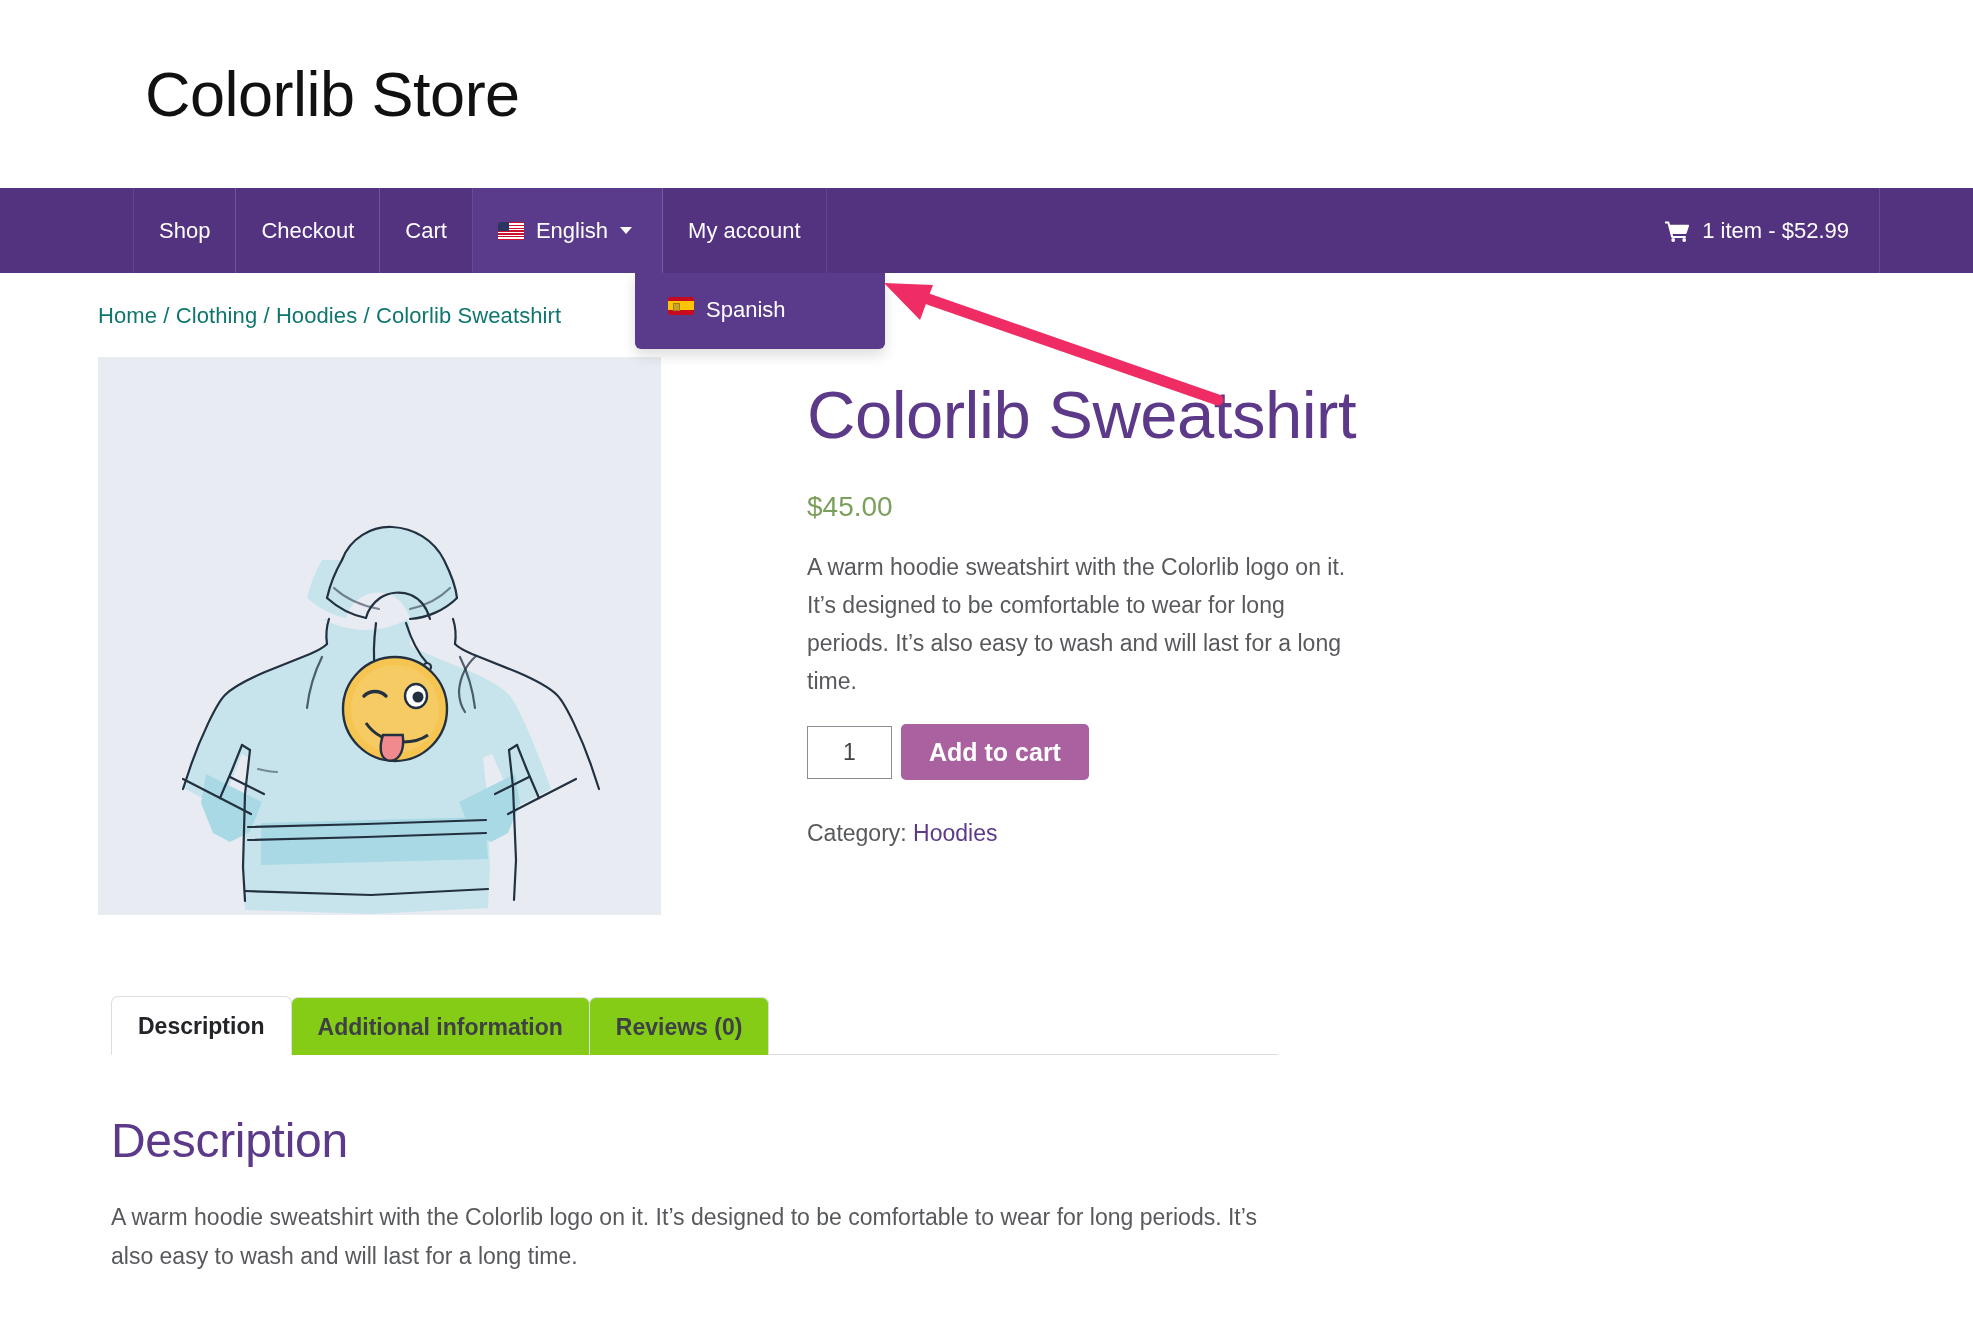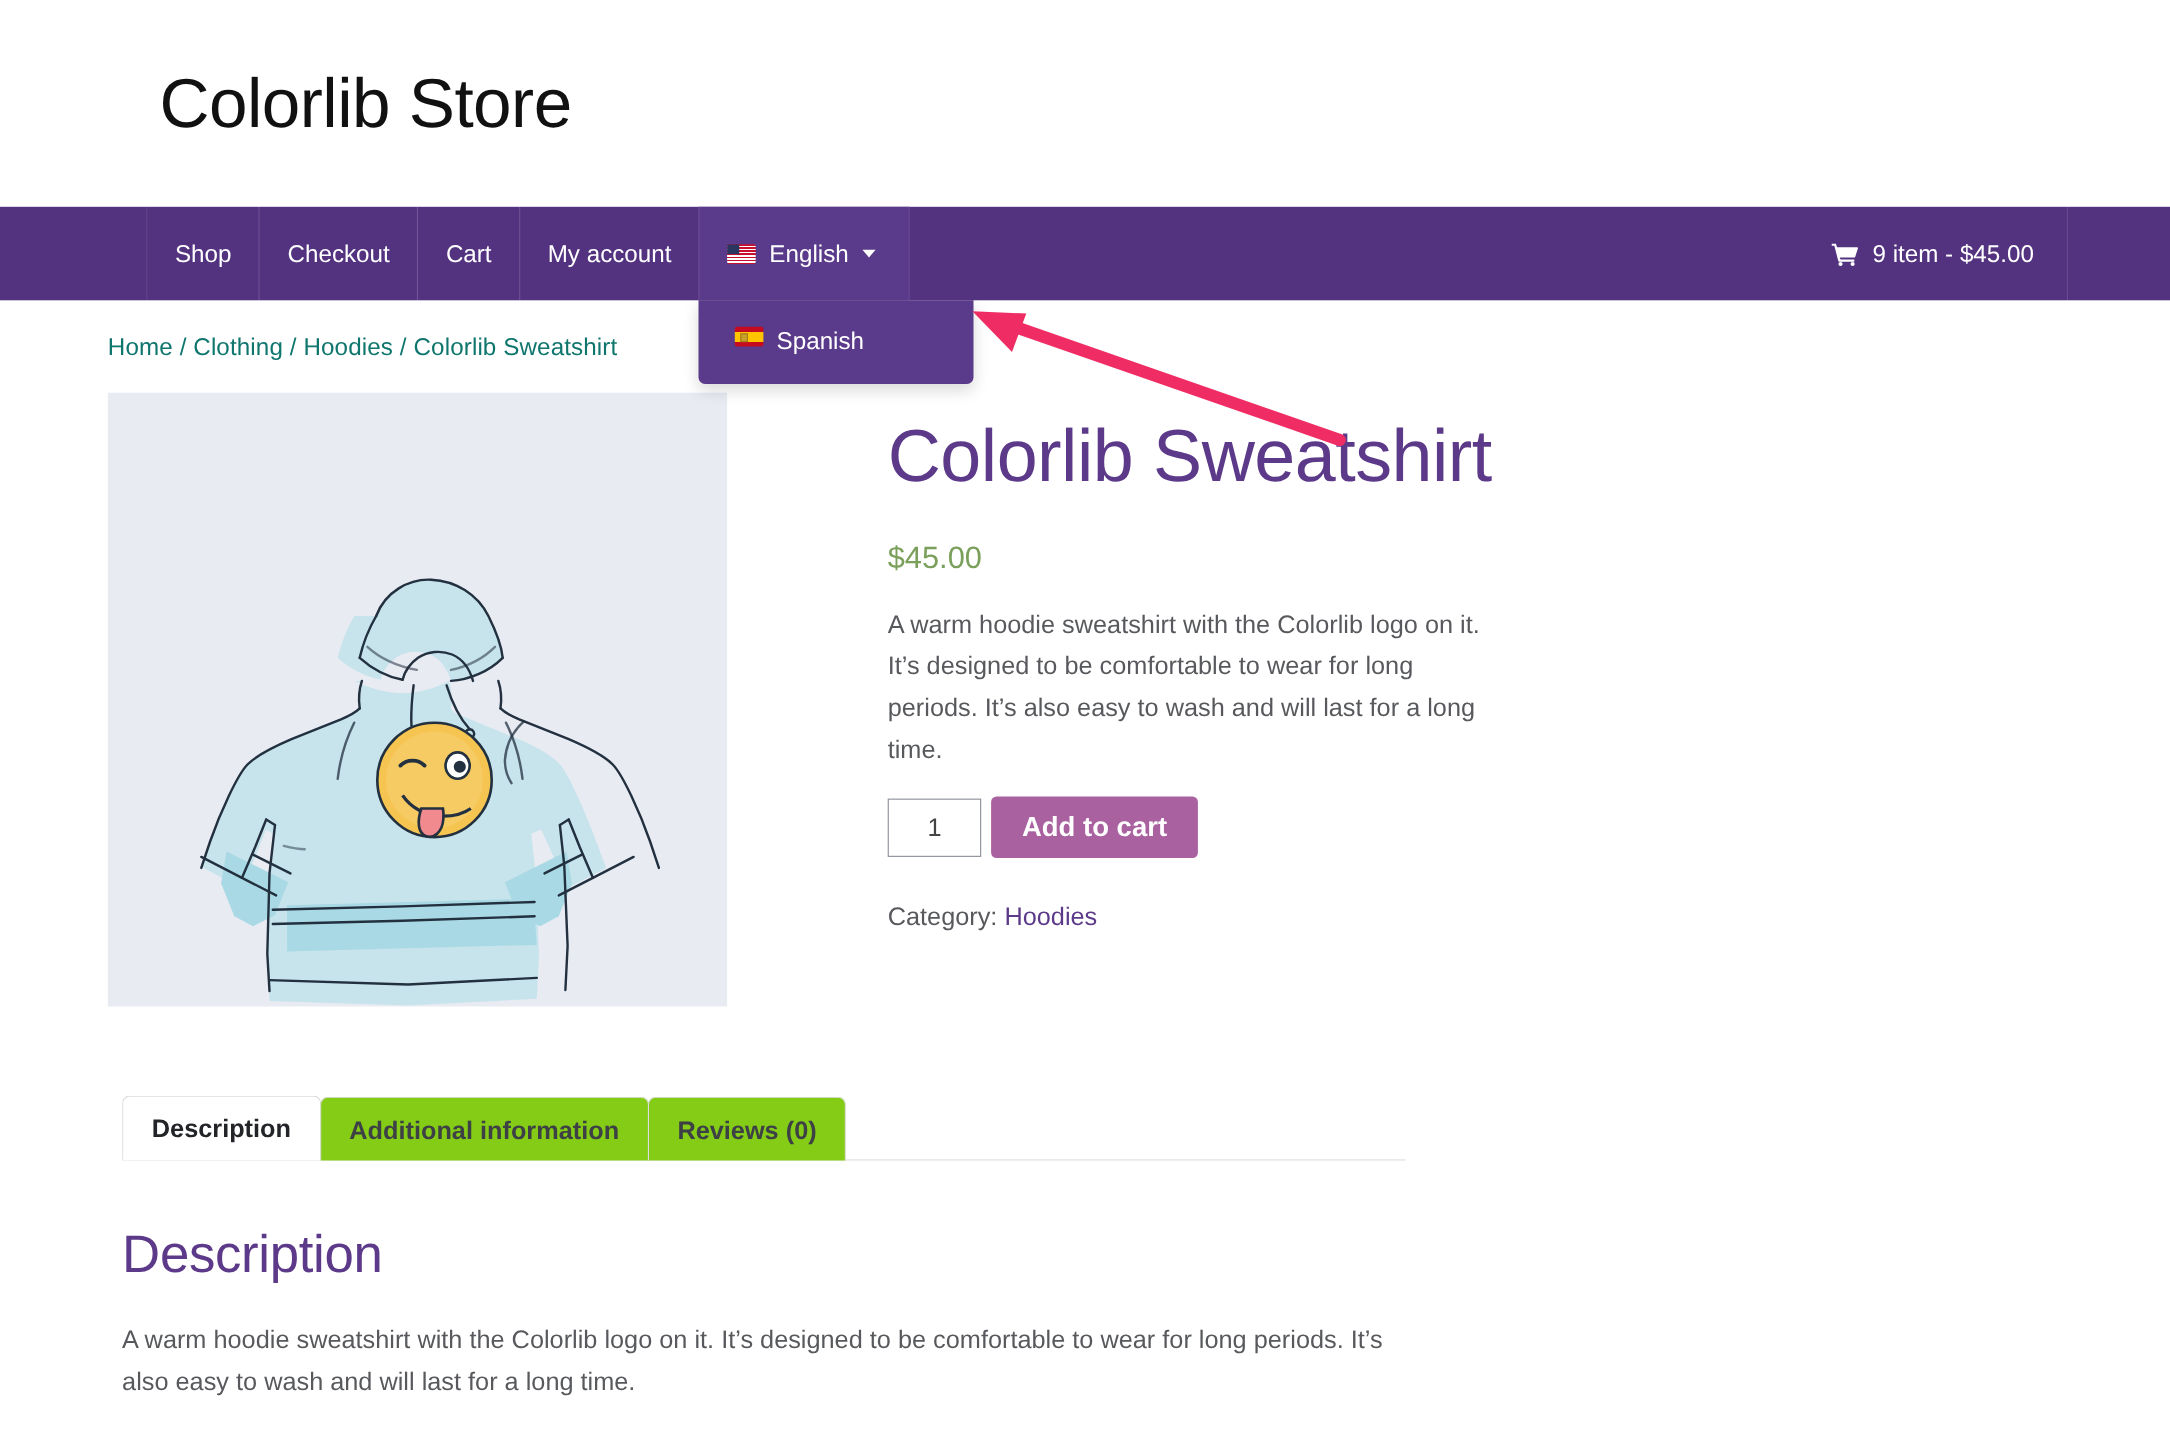--- a/index.html
+++ b/index.html
@@ -321,39 +321,39 @@
   <div class="nav-left">
     <div class="nav-item">
       <span>Shop</span>
     </div>
     <div class="nav-item">
       <span>Checkout</span>
     </div>
     <div class="nav-item">
       <span>Cart</span>
     </div>
-    <div class="nav-item">
-      <span>My account</span>
-    </div>
     <div class="nav-item lang">
       <span class="flag flag-us"></span>
       <span>English</span>
       <span class="caret"></span>
+    </div>
+    <div class="nav-item">
+      <span>My account</span>
     </div>
   </div>
   <div class="nav-spacer"></div>
   <div class="nav-cart">
     <span class="cart-icon">
       <svg width="25" height="22" viewBox="0 0 25 22" aria-hidden="true">
         <path d="M0 1.6h4.1l.9 3.2h18.2c.6 0 1 .6.8 1.2l-2.4 7.3c-.2.5-.6.8-1.1.8H7.6l.5 1.9h12.6v1.9H7.1c-.5 0-.9-.3-1-.8L2.6 3.5H0z" fill="#ffffff"></path>
         <circle cx="8.2" cy="20" r="1.9" fill="#ffffff"></circle>
         <circle cx="19.2" cy="20" r="1.9" fill="#ffffff"></circle>
       </svg>
     </span>
-    <span>9 item - $45.00</span>
+    <span>1 item - $52.99</span>
   </div>
 </nav>
 
 <div class="lang-dropdown">
   <div class="dropdown-item">
     <span class="flag flag-es"></span>
     <span>Spanish</span>
   </div>
 </div>
 

